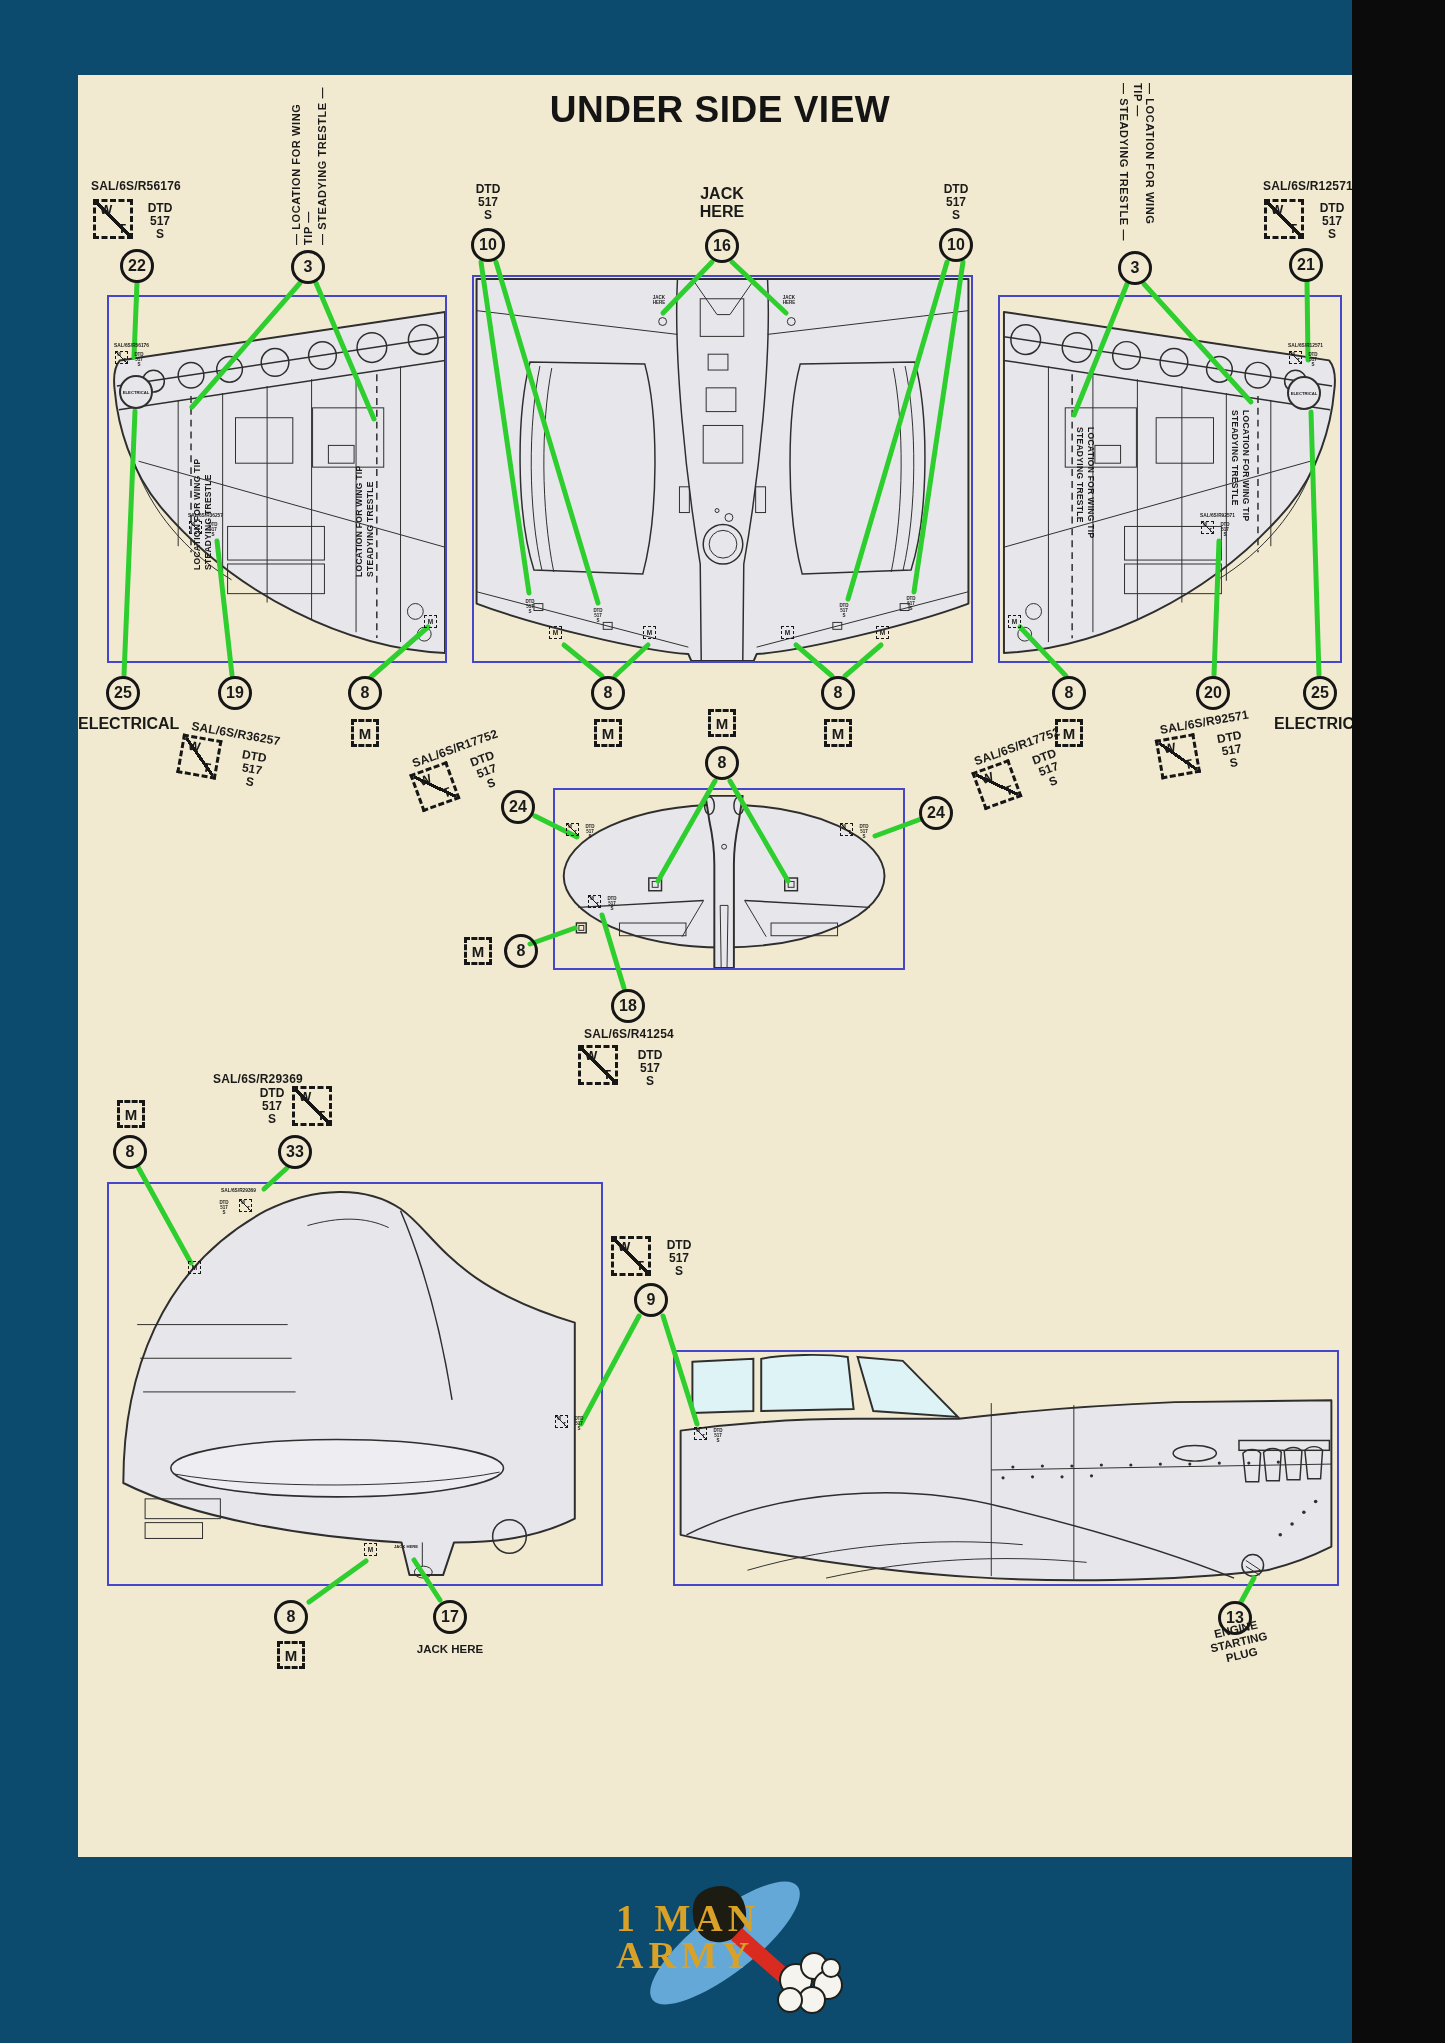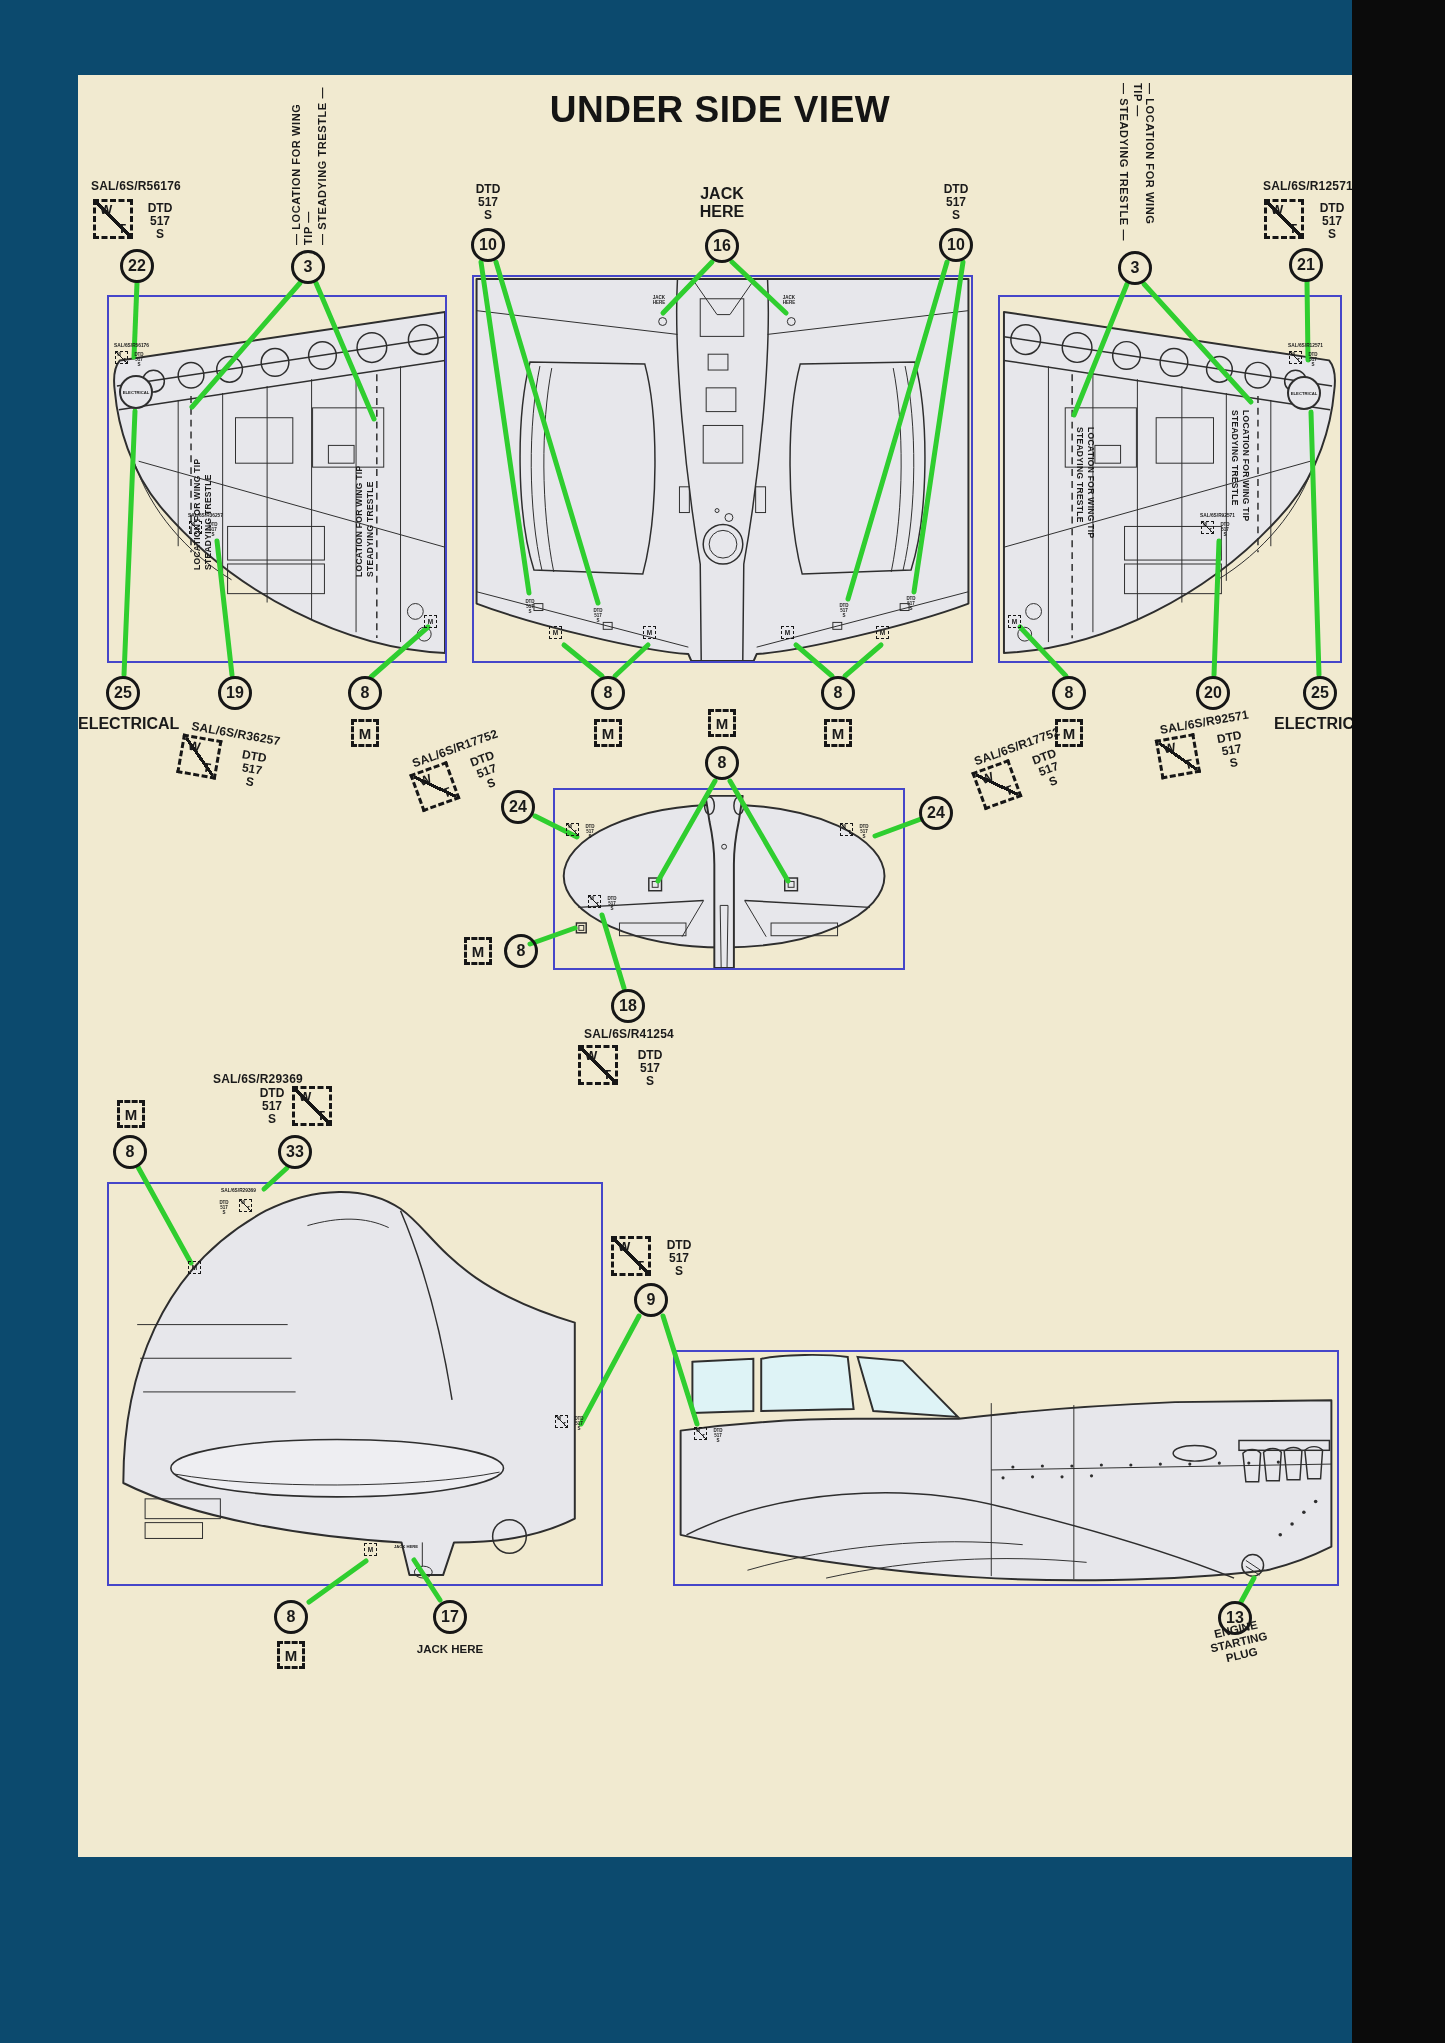--- a/index.html
+++ b/index.html
@@ -679,14 +679,35 @@
         <i></i>
         <span class="w">W</span>
         <span class="t">T</span>
       </div>
   <div class="dtd xs" style="left:632px;top:1353px;width:16px">DTD
 517
 S</div>
 
 </div>
 
+  <div class="logo" style="left:600px;top:1868px;width:250px;height:168px">
+    <svg viewBox="0 0 250 168">
+      <g transform="rotate(-38 125 75)">
+        <ellipse cx="125" cy="75" rx="92" ry="30" fill="#64a8d8"></ellipse>
+      </g>
+      <path d="M100,25 C118,12 140,18 145,38 C150,58 138,72 122,74 C104,76 94,62 93,48 C92,38 94,30 100,25 Z" fill="#1d1c12"></path>
+      <path d="M142,60 L218,128 L204,136 L131,72 Z" fill="#d92b20"></path>
+      <g fill="#f5f4ef" stroke="#20201a" stroke-width="2">
+        <circle cx="196" cy="112" r="16"></circle>
+          <circle cx="214" cy="98" r="13"></circle>
+        <circle cx="228" cy="117" r="14"></circle>
+          <circle cx="212" cy="132" r="13"></circle>
+        <circle cx="190" cy="132" r="12"></circle>
+          <circle cx="231" cy="100" r="9"></circle>
+      </g>
+    </svg>
+    <div class="logo-text">
+      <span>1 MAN</span>
+      <span>ARMY</span>
+    </div>
+  </div>
 
 </div>
 
 </body></html>

